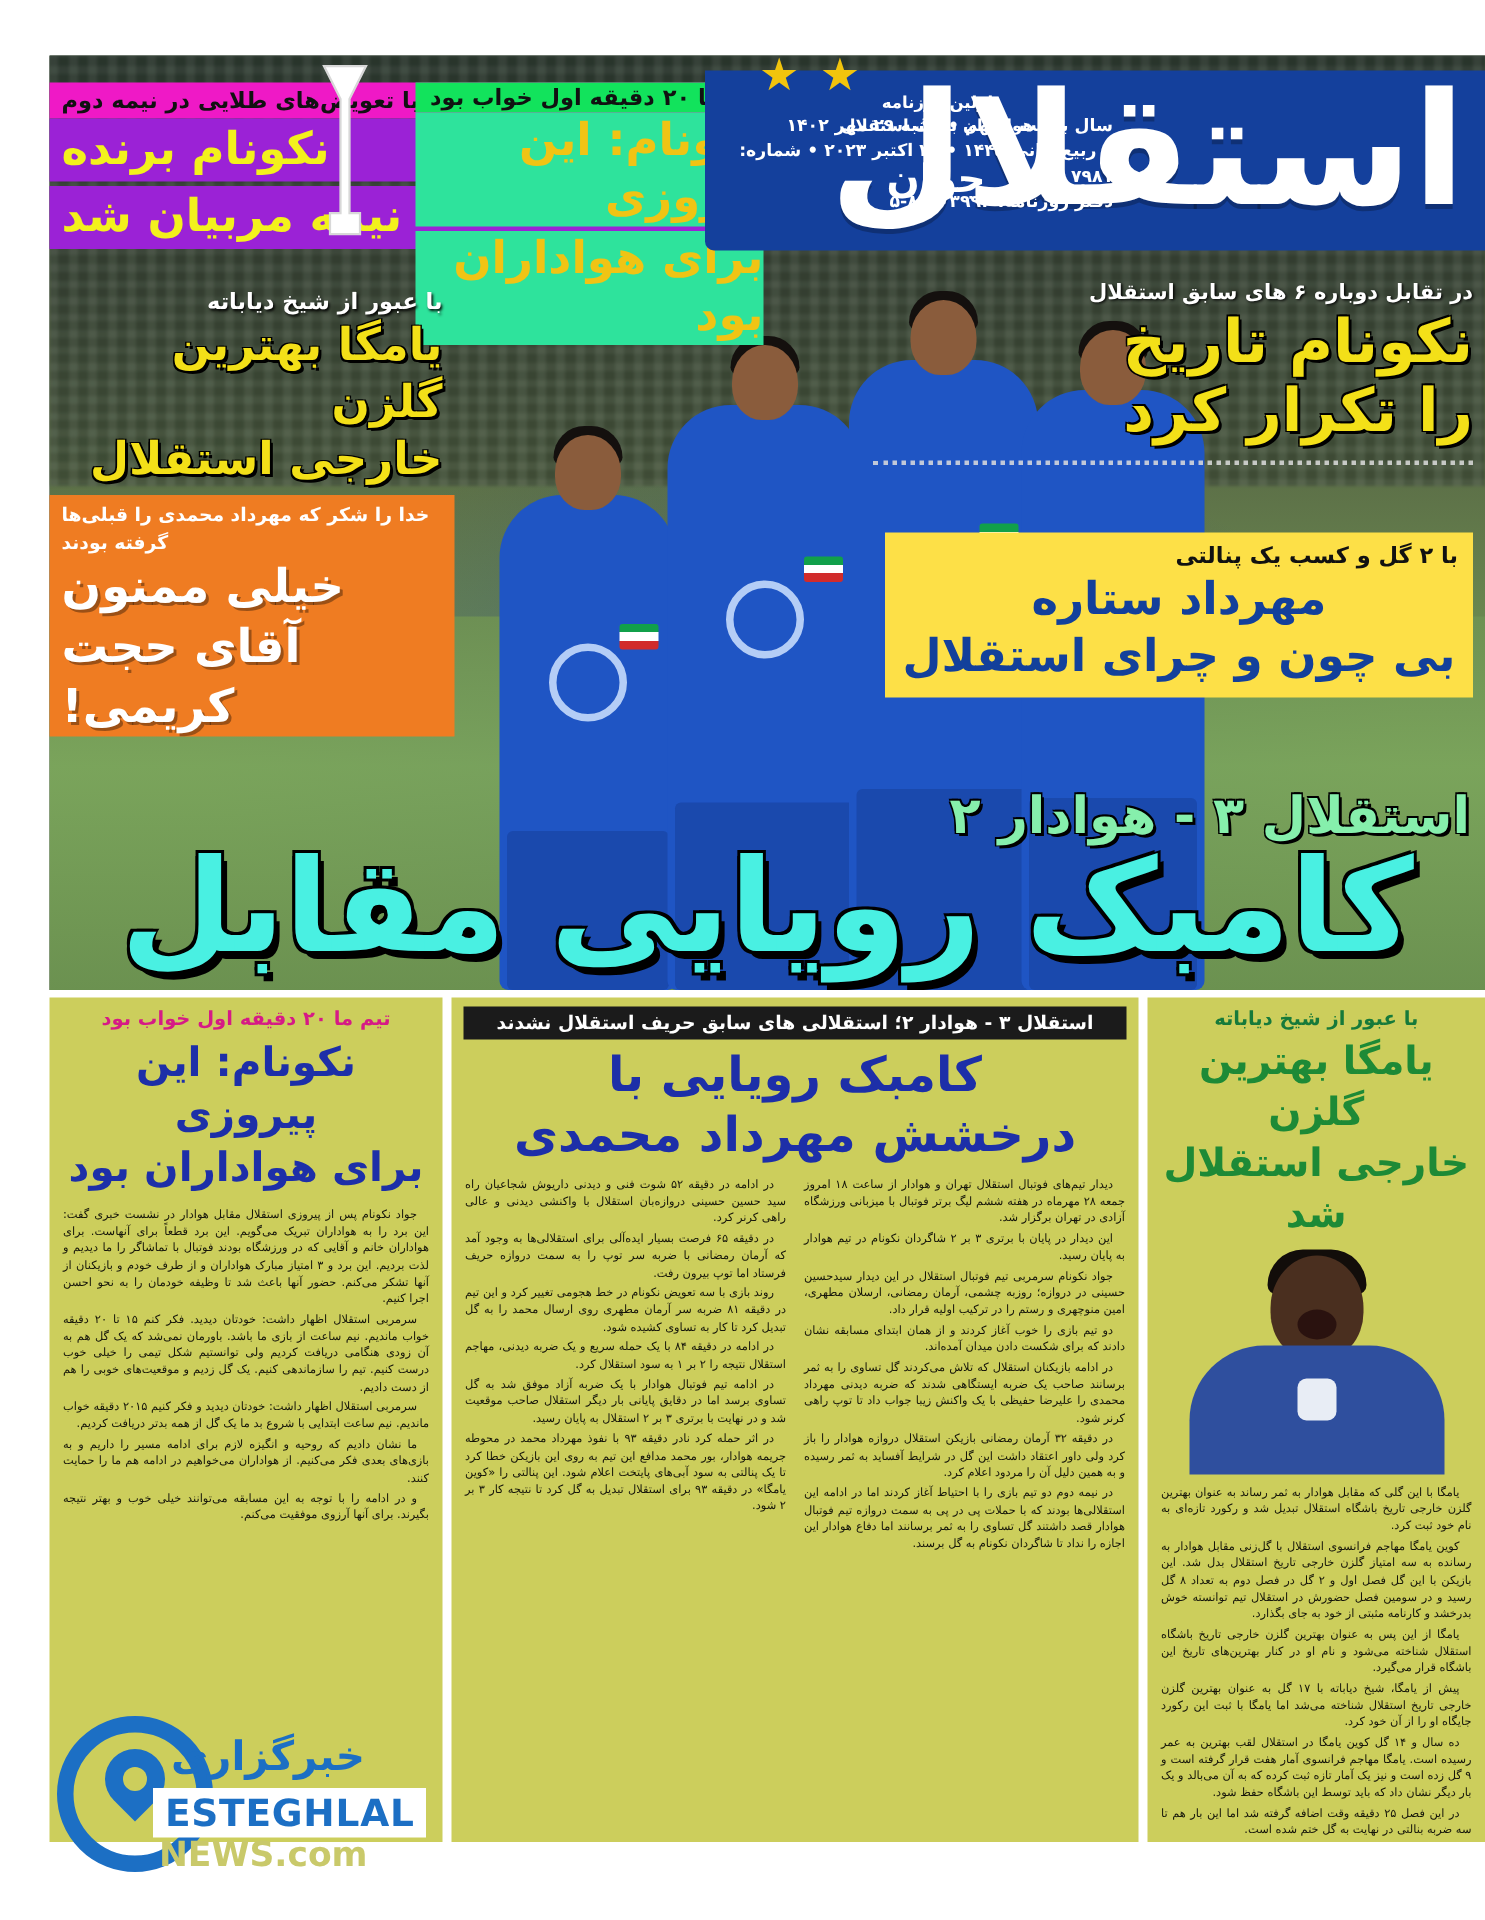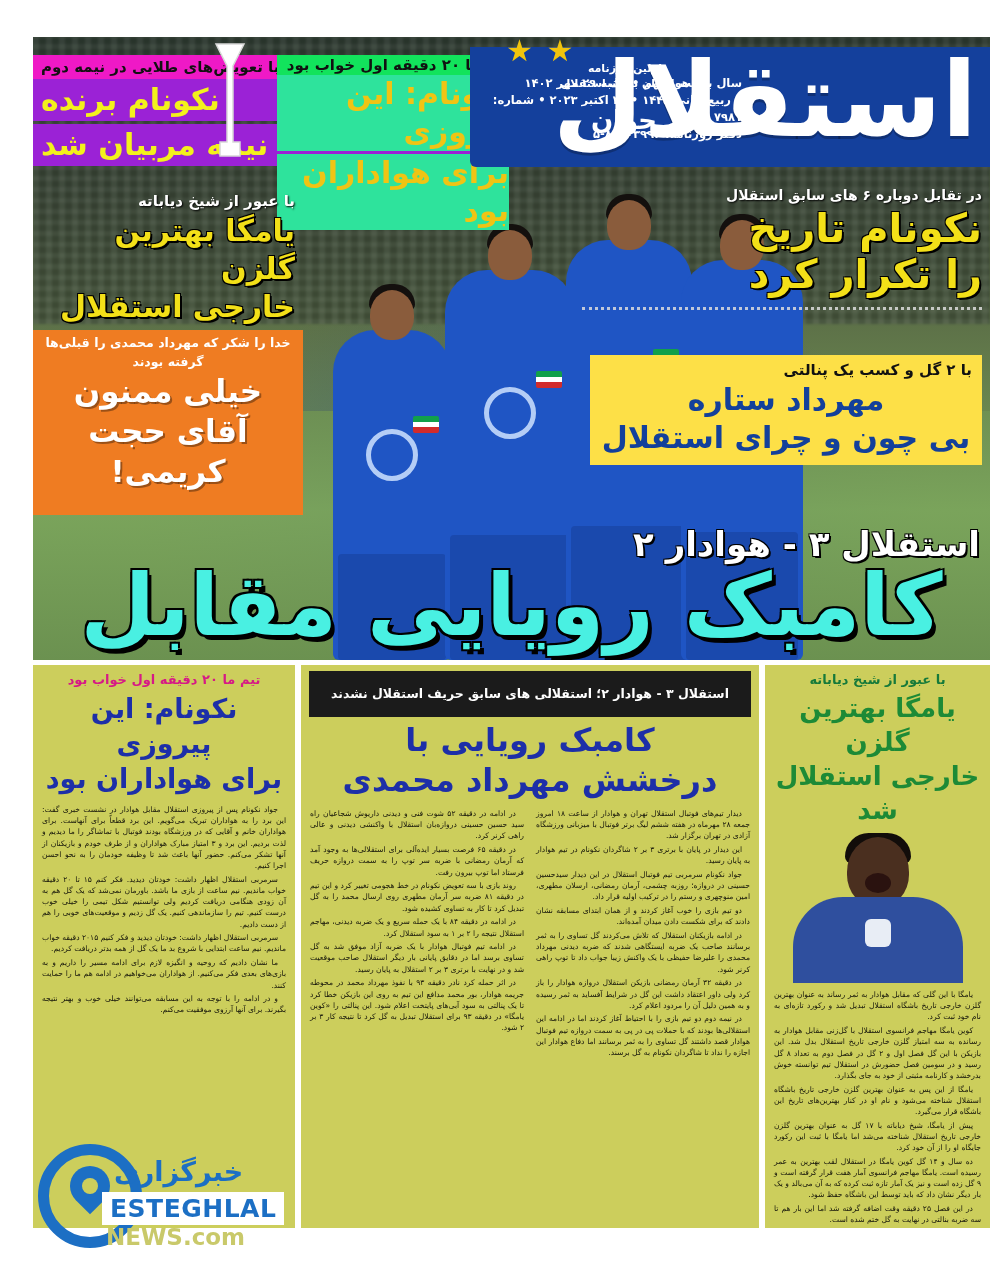--- a/index.html
+++ b/index.html
@@ -86,47 +86,47 @@
   .ry .kick{color:#111;font-size:15px;font-weight:bold;line-height:21px;}
   .ry .ttl{color:#13409b;font-size:30px;font-weight:bold;line-height:38px;letter-spacing:-1px;text-align:center;}
 
   
   .lh{position:absolute;left:33px;top:190px;width:270px;text-align:right;direction:rtl;
       padding:0 8px;box-sizing:border-box;}
   .lh .kick{color:#fff;font-size:15px;font-weight:bold;text-shadow:1px 1px 2px #000;line-height:22px;}
   .lh .ttl{color:#f3e018;font-size:30px;font-weight:bold;line-height:38px;letter-spacing:-1px;
       text-shadow:2px 2px 0 #000,-1px -1px 0 #000,1px -1px 0 #000,-1px 1px 0 #000;}
   .lo{position:absolute;left:33px;top:330px;width:270px;background:#ef7c22;
-      padding:3px 8px 24px;box-sizing:border-box;text-align:center;direction:rtl;}
+      padding:3px 8px 0;box-sizing:border-box;text-align:left;direction:rtl;}
   .lo .kick{color:#fff;font-size:12.5px;font-weight:bold;line-height:19px;}
   .lo .ttl{color:#fff;font-size:31px;font-weight:bold;line-height:40px;letter-spacing:-1px;
       text-shadow:2px 2px 0 rgba(0,0,0,.35);}
 
   
-  .score{position:absolute;right:10px;top:487px;color:#ffffff;font-size:34px;font-weight:bold;
+  .score{position:absolute;right:10px;top:487px;color:#86efac;font-size:34px;font-weight:bold;
       letter-spacing:-1px;text-shadow:2px 2px 0 #000,-1px -1px 0 #000,1px -1px 0 #000,-1px 1px 0 #000;
       direction:rtl;}
   .main-ttl{position:absolute;left:0;right:0;top:520px;text-align:center;direction:rtl;
       color:#49f0e2;font-size:86px;font-weight:bold;letter-spacing:-3px;line-height:96px;
       text-shadow:4px 5px 0 #000,-2px -2px 0 #000,2px -2px 0 #000,-2px 2px 0 #000;}
 
   
   .cols{position:absolute;left:33px;top:665px;width:957px;height:563px;
       display:flex;flex-direction:row-reverse;gap:6px;}
   .col{background:#ccce5c;position:relative;overflow:hidden;}
   .col.right{width:262px;}
   .col.mid{width:458px;}
   .col.left{width:225px;}
 
   .ckick{font-size:13px;font-weight:bold;line-height:18px;text-align:center;direction:rtl;
       padding:6px 6px 2px;}
   .ckick.pink{color:#d61a86;}
   .ckick.green{color:#167a3a;}
   .ckick.boxed{background:#1b1b1b;color:#fff;display:block;margin:6px 8px 3px;
-      padding:14px 6px;font-size:12.5px;}
+      padding:2px 6px;font-size:12.5px;}
   .cttl{font-weight:bold;text-align:center;direction:rtl;letter-spacing:-1px;padding:0 6px;}
   .cttl.blue{color:#1d2fa8;font-size:27px;line-height:35px;}
   .cttl.green{color:#1d8a36;font-size:26px;line-height:34px;}
   .cttl.big{font-size:32px;line-height:40px;}
 
   .ctext{column-gap:12px;font-size:7.6px;line-height:11.2px;text-align:justify;direction:rtl;
       color:#15150a;padding:8px 9px 6px;}
   .ctext p{margin:0 0 2.5px;text-indent:8px;}
   .col.mid .ctext{column-count:2;}
   .col.left .ctext{column-count:1;}

